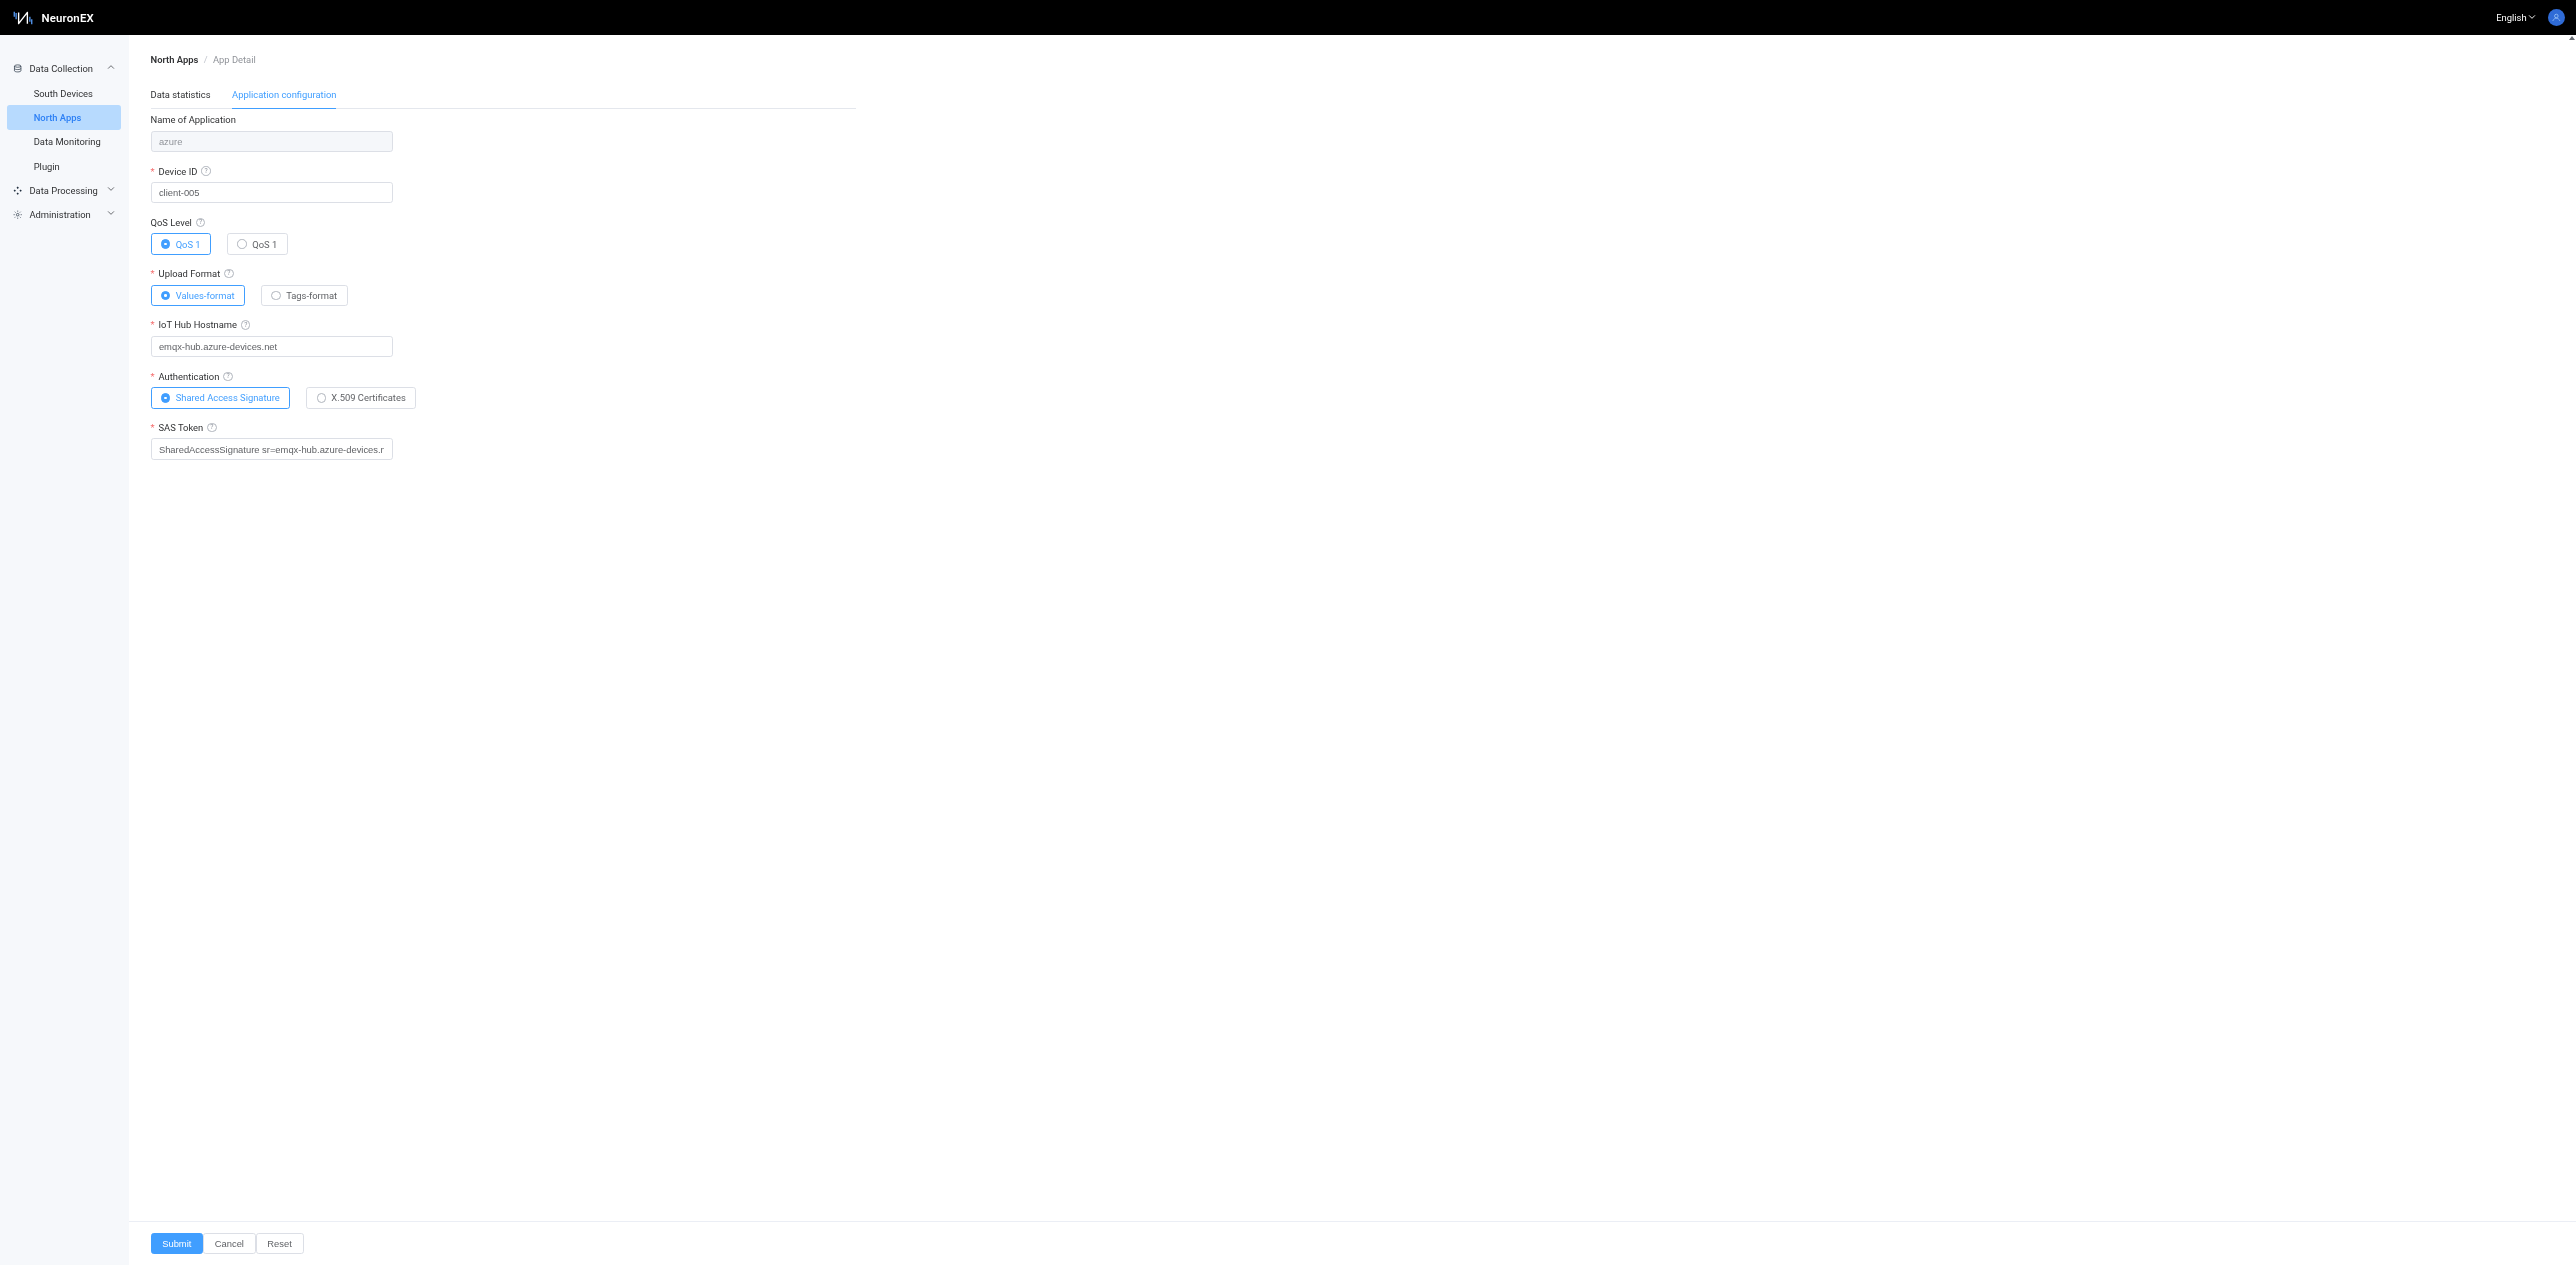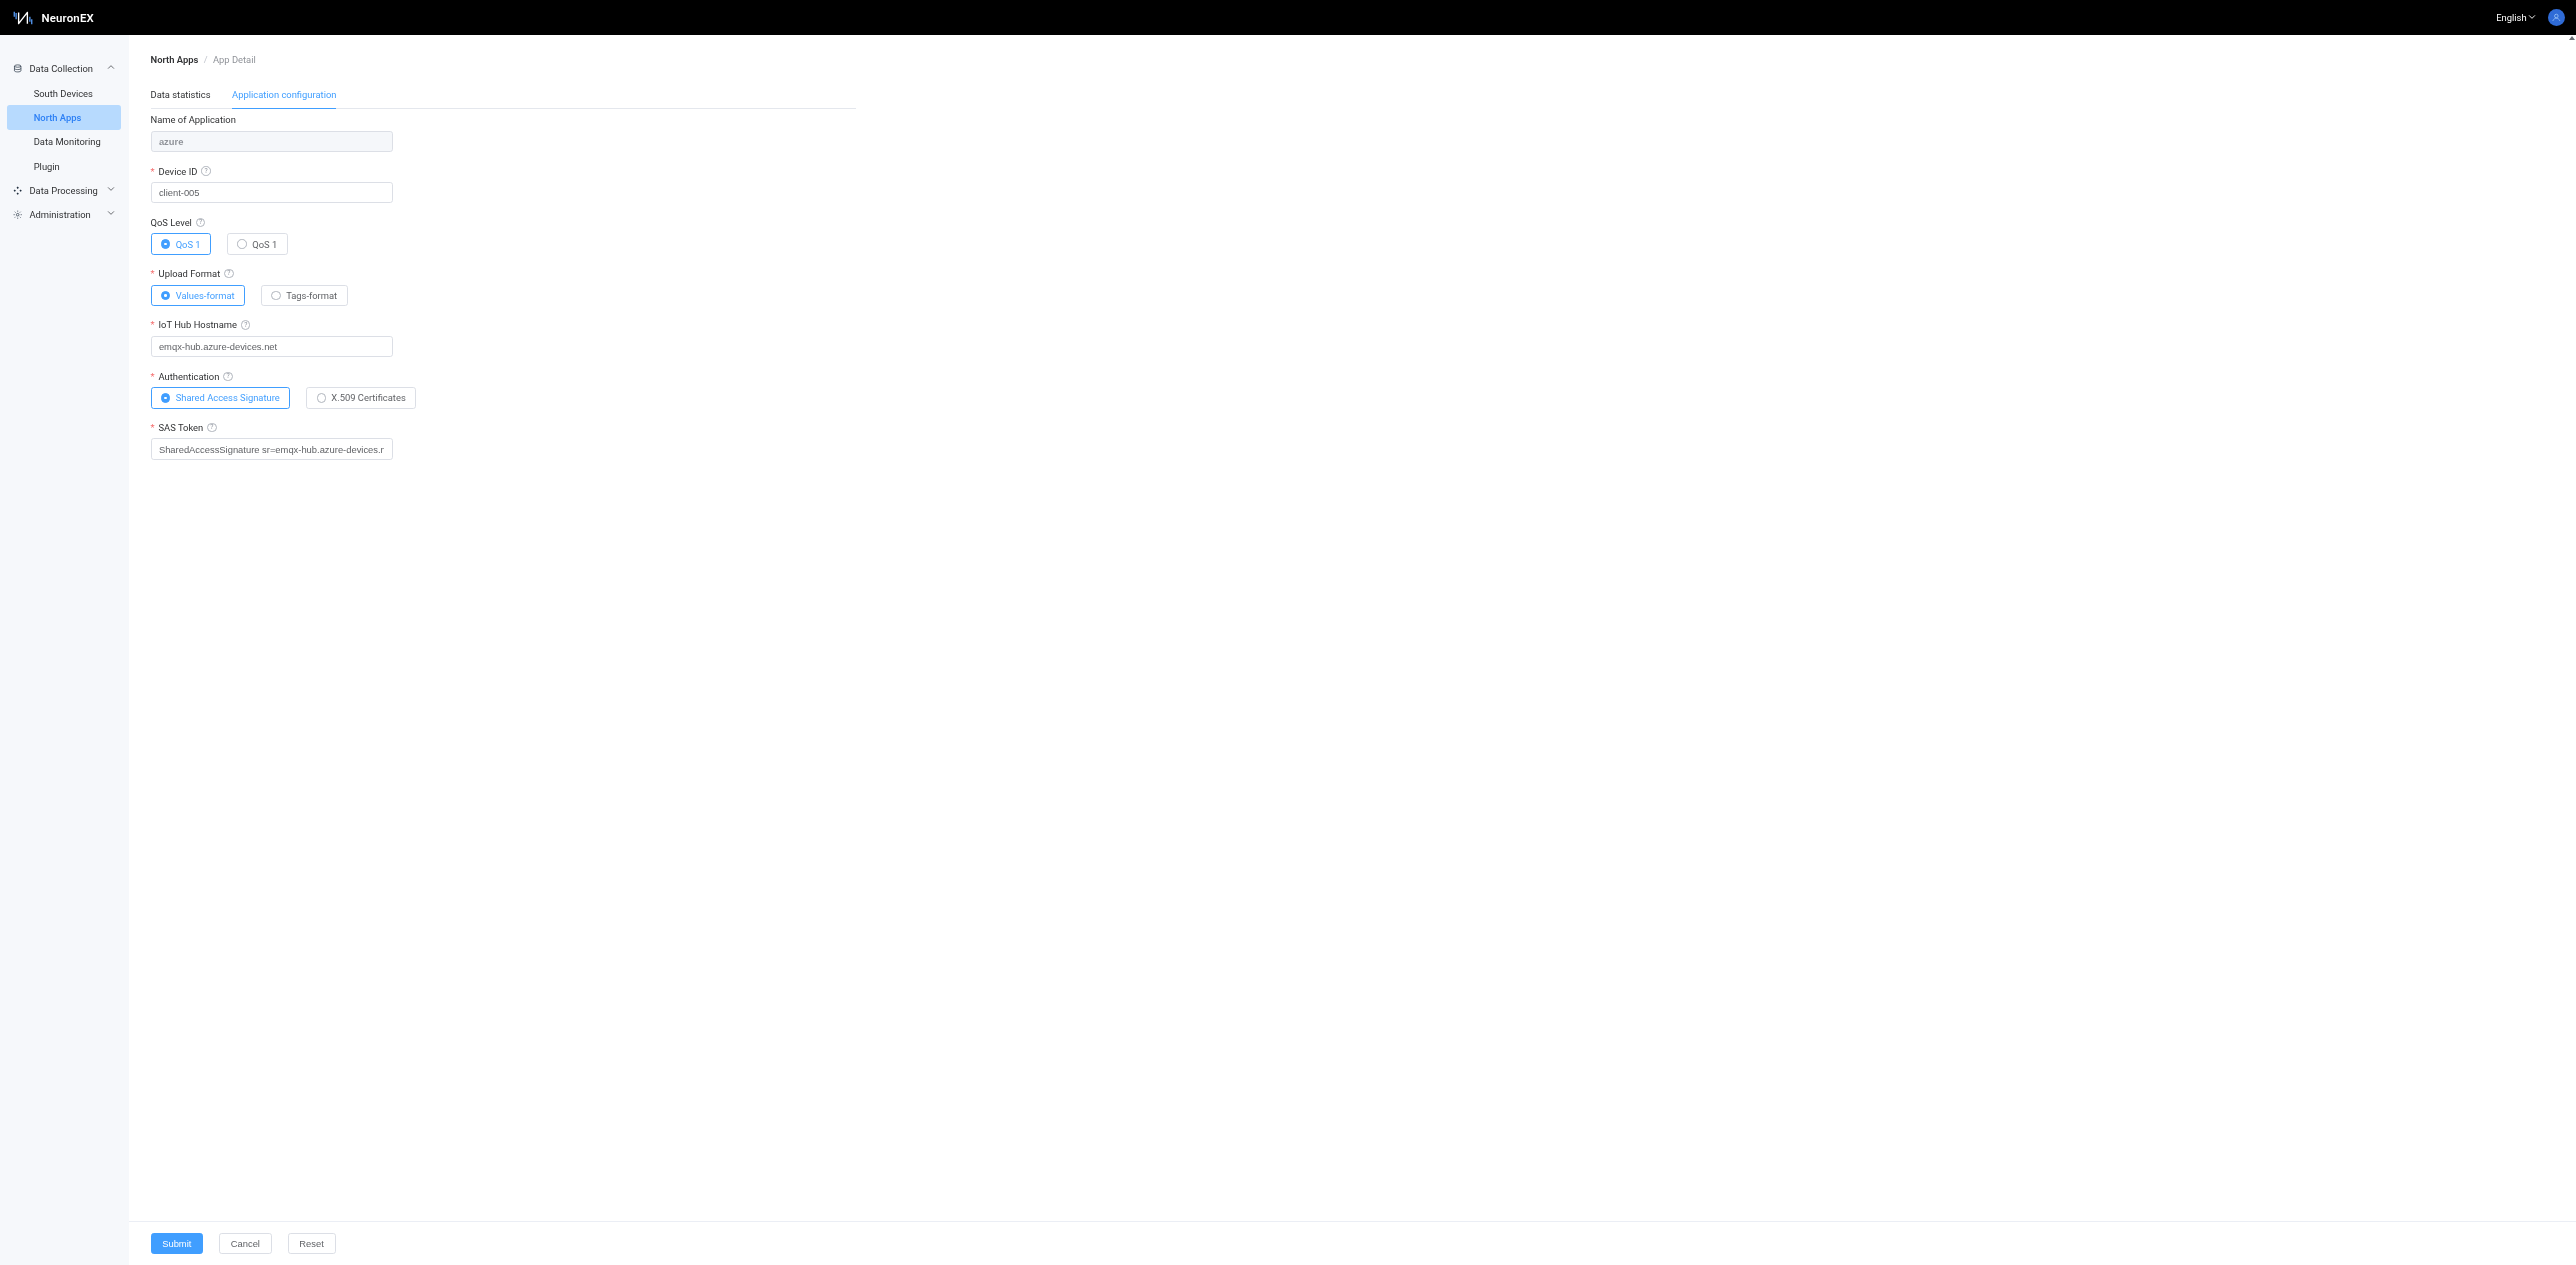--- a/index.html
+++ b/index.html
@@ -73,42 +73,42 @@
   .help-icon {
     width: 9.4px; height: 9.4px; border: 0.7px solid #b0b5bd; border-radius: 50%;
     display: inline-flex; align-items: center; justify-content: center;
     font-size: 6.7px; color: #8a8f99; line-height: 1; cursor: pointer;
   }
   .text-input {
     width: 242px; height: 21.5px; padding: 0 7.4px;
     border: 0.7px solid #dcdfe6; border-radius: 2.7px;
     font-size: 9.4px; color: #606266; background: #ffffff;
   }
-  .text-input.readonly { background: #f5f7fa; color: #909399; font-weight: bold; }
+  .text-input.readonly { background: #f5f7fa; color: #909399; }
 
   .radio-row { display: flex; gap: 16px; }
   .radio-btn {
     display: inline-flex; align-items: center; gap: 5.4px;
     border: 0.7px solid #dcdfe6; border-radius: 2.7px;
     padding: 0 9.4px; height: 21.5px; cursor: pointer;
     font-size: 9.4px; color: #606266; background: #ffffff;
   }
   .radio-btn.selected { border-color: #409eff; color: #409eff; }
   .radio-dot {
     width: 9.4px; height: 9.4px; border-radius: 50%;
     border: 0.7px solid #b0b5bd; display: inline-flex; align-items: center; justify-content: center;
   }
   .radio-btn.selected .radio-dot { border-color: #409eff; background: #409eff; }
   .radio-dot .inner { width: 2.7px; height: 2.7px; border-radius: 50%; background: #ffffff; display: none; }
   .radio-btn.selected .radio-dot .inner { display: block; }
 
   
   .footer {
     border-top: 0.7px solid #ebeef5; padding: 10.7px 21.5px;
-    display: flex; gap: 16px; background: #ffffff;
+    display: flex; gap: 0; background: #ffffff;
   }
   .btn {
     height: 21.5px; padding: 0 10.7px; border-radius: 2.7px;
     border: 0.7px solid #dcdfe6; background: #ffffff; color: #606266;
     font-size: 9.4px; cursor: pointer;
   }
   .btn.primary { background: #409eff; border-color: #409eff; color: #ffffff; }
 
   
   .scroll-indicator {

